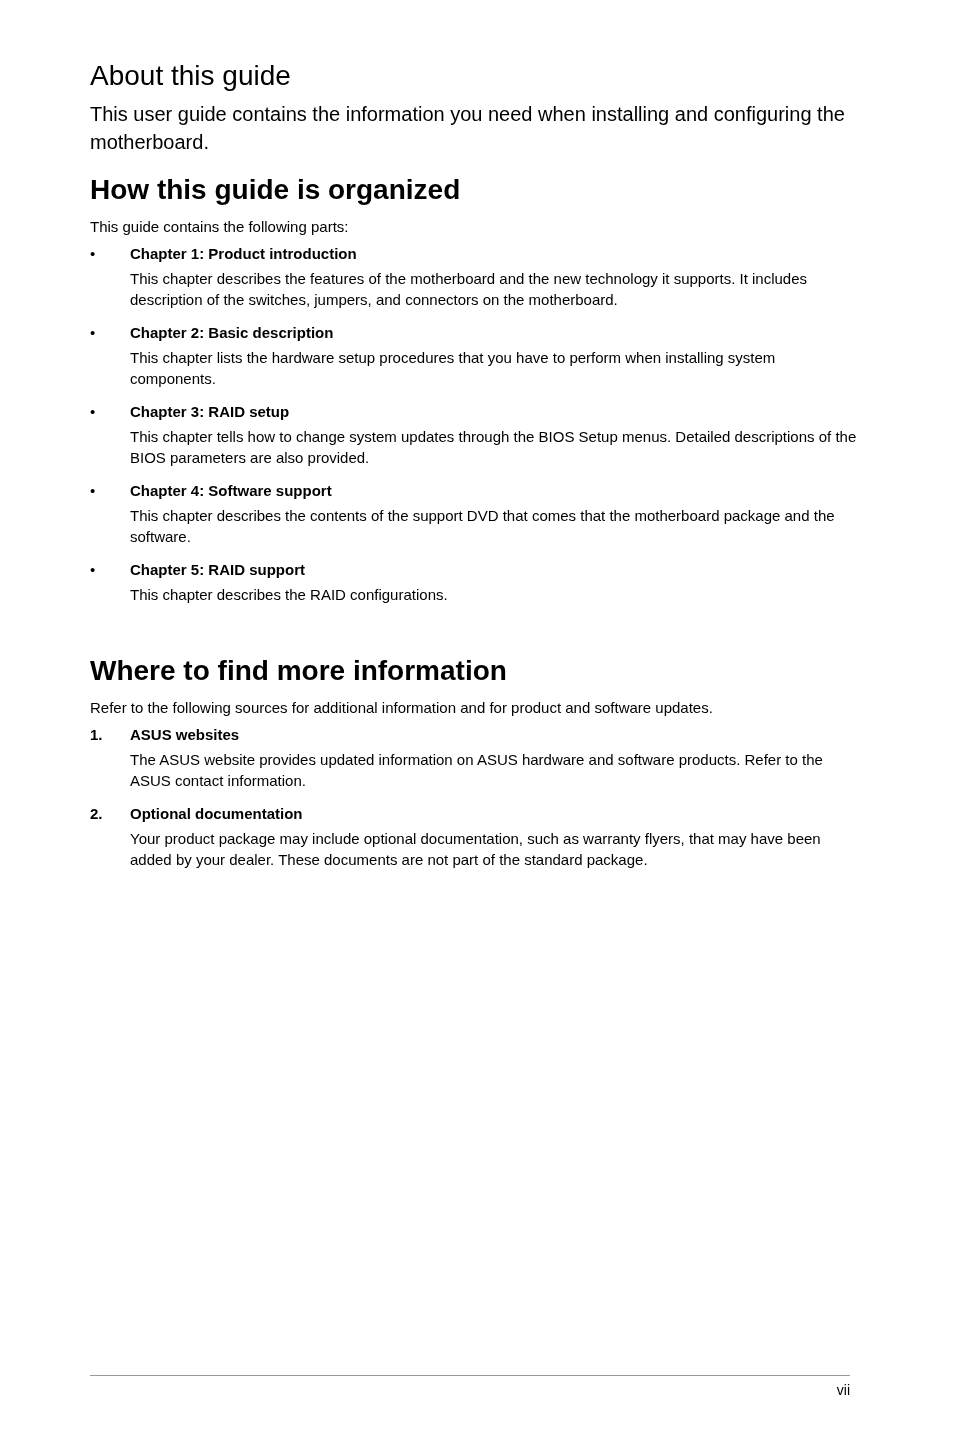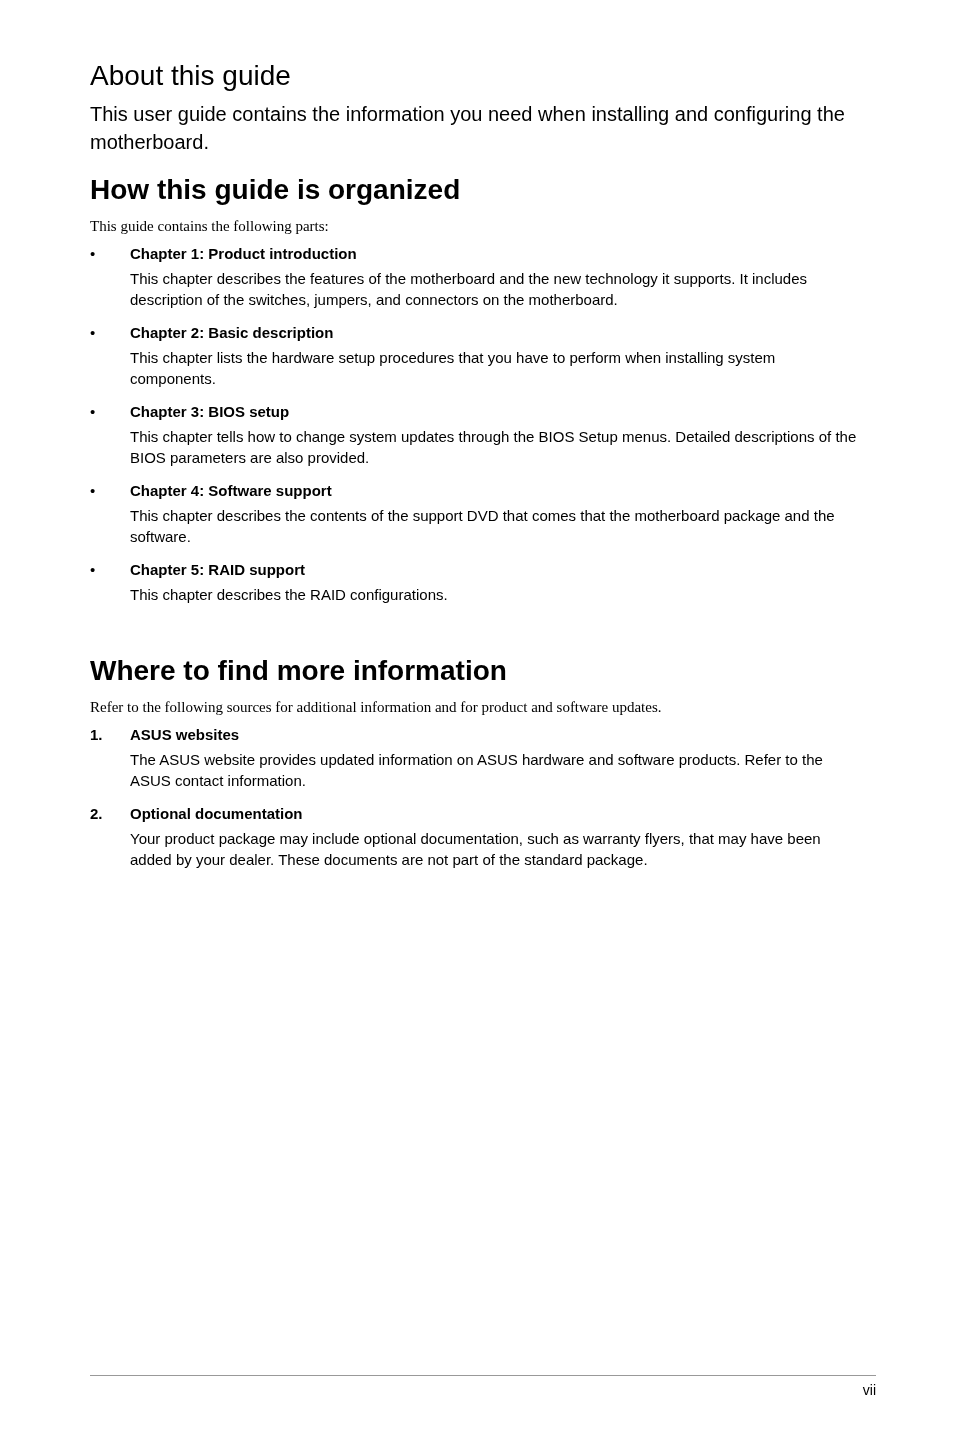--- a/index.html
+++ b/index.html
@@ -27,21 +27,20 @@
       margin-bottom: 18px;
     }
     .title-h2 {
       font-size: 28px;
       font-weight: bold;
       margin-bottom: 12px;
     }
     .lead-text {
       font-size: 15px;
       margin-bottom: 10px;
-      font-family: Liberation Serif, serif;
     }
     .bullet-row {
       display: flex;
       margin-bottom: 6px;
     }
     .bullet-marker {
       width: 40px;
       flex-shrink: 0;
       font-size: 15px;
     }
@@ -70,21 +69,21 @@
     }
     .num-label {
       font-size: 15px;
       font-weight: bold;
       text-align: right;
     }
     .footer {
       position: absolute;
       bottom: 40px;
       left: 90px;
-      right: 78px;
+      right: 104px;
       border-top: 1px solid #999;
       padding-top: 6px;
       text-align: right;
       font-size: 14px;
     }
   </style>
 </head>
 <body>
 
 <h1 class="title-h1">About this guide</h1>
@@ -100,21 +99,21 @@
 <p class="body-indent">This chapter describes the features of the motherboard and the new technology it supports. It includes description of the switches, jumpers, and connectors on the motherboard.</p>
 
 <div class="bullet-row">
   <span class="bullet-marker">•</span>
   <span class="bullet-label">Chapter 2: Basic description</span>
 </div>
 <p class="body-indent">This chapter lists the hardware setup procedures that you have to perform when installing system components.</p>
 
 <div class="bullet-row">
   <span class="bullet-marker">•</span>
-  <span class="bullet-label">Chapter 3: BIOS setup</span>
+  <span class="bullet-label">Chapter 3: RAID setup</span>
 </div>
 <p class="body-indent">This chapter tells how to change system updates through the BIOS Setup menus. Detailed descriptions of the BIOS parameters are also provided.</p>
 
 <div class="bullet-row">
   <span class="bullet-marker">•</span>
   <span class="bullet-label">Chapter 4: Software support</span>
 </div>
 <p class="body-indent">This chapter describes the contents of the support DVD that comes that the motherboard package and the software.</p>
 
 <div class="bullet-row">

